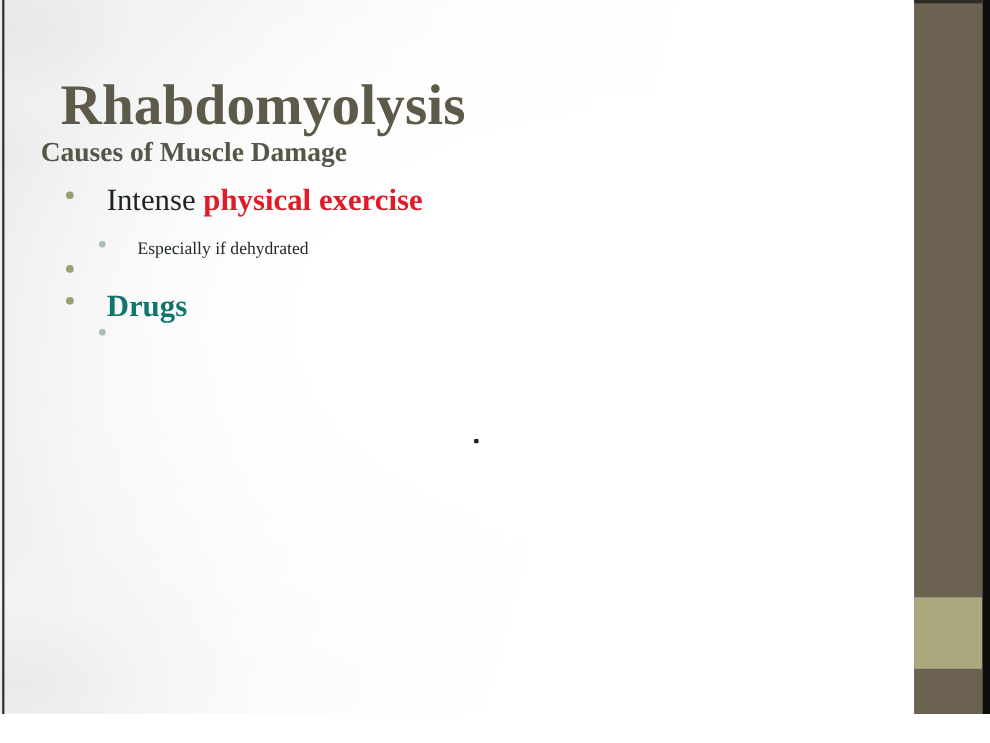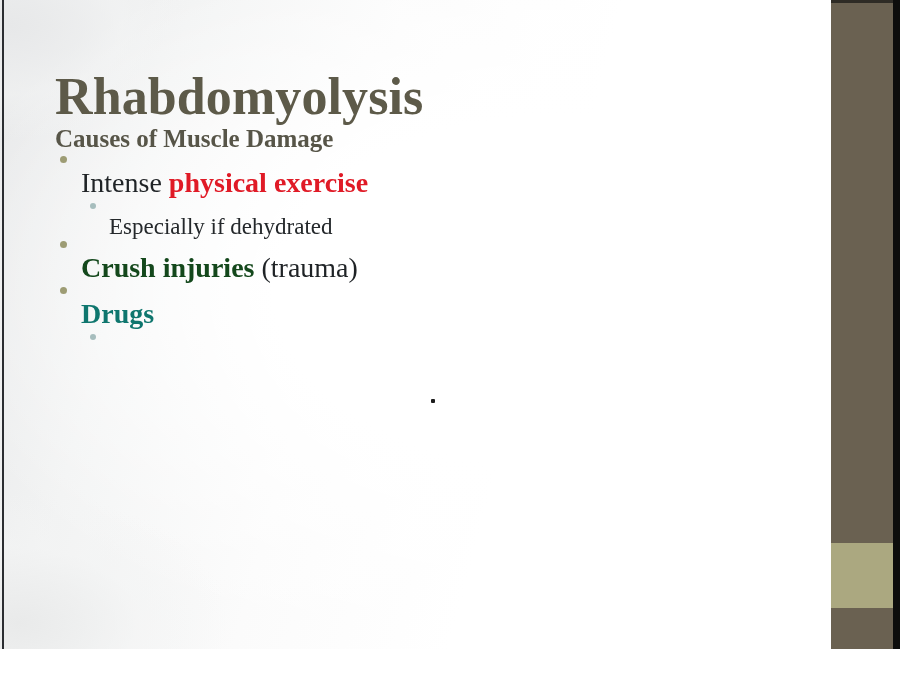--- a/index.html
+++ b/index.html
@@ -91,39 +91,40 @@
     left: 55px;
     top: 36px;
     font-size: 52px;
     line-height: 1.0;
     color: #5d5a49;
     letter-spacing: .1px;
     white-space: nowrap;
   }
   .subtitle {
     position: absolute;
-    left: 55px;
+    left: 37px;
     top: 105px;
     font-size: 25px;
     line-height: 1.0;
     color: #575548;
     white-space: nowrap;
   }
 
   .bullets {
     position: absolute;
     left: 60px;
     top: 162px;
     width: 700px;
   }
 
   .li {
     display: flex;
-    align-items: flex-start;
+    align-items: center;
     white-space: nowrap;
+    gap: 16px;
   }
   .li.lvl1 { margin-bottom: 4px; }
   .li.lvl2 { margin-left: 30px; margin-bottom: 2px; }
 
   .dot {
     flex: 0 0 auto;
     border-radius: 50%;
     display: inline-block;
   }
   .lvl1 .dot {
@@ -138,21 +139,21 @@
     margin-right: 13px;
     transform: translateY(-5px);
   }
 
   .txt-l1 {
     font-size: 28px;
     line-height: 42px;
     color: #1f2326;
   }
   .txt-l2 {
-    font-size: 23px;
+    font-size: 16px;
     line-height: 37px;
     color: #24282b;
   }
 
   .hl-red   { color: #e01a26; font-weight: bold; }
   .hl-green { color: #14481c; font-weight: bold; }
   .hl-blue  { color: #0f766e; font-weight: bold; }
 
   .stray-dot {
     position: absolute;
@@ -181,21 +182,20 @@
       <div class="li lvl1">
         <span class="dot"></span>
         <span class="txt-l1"><span>Intense </span><span class="hl-red">physical exercise</span></span>
       </div>
       <div class="li lvl2">
         <span class="dot"></span>
         <span class="txt-l2"><span>Especially if dehydrated</span></span>
       </div>
       <div class="li lvl1">
         <span class="dot"></span>
-        <span class="txt-l1"><span class="hl-green">Crush injuries</span><span> (trauma)</span></span>
       </div>
       <div class="li lvl1">
         <span class="dot"></span>
         <span class="txt-l1"><span class="hl-blue">Drugs</span></span>
       </div>
       <div class="li lvl2">
         <span class="dot"></span>
       </div>
     </div>
 

